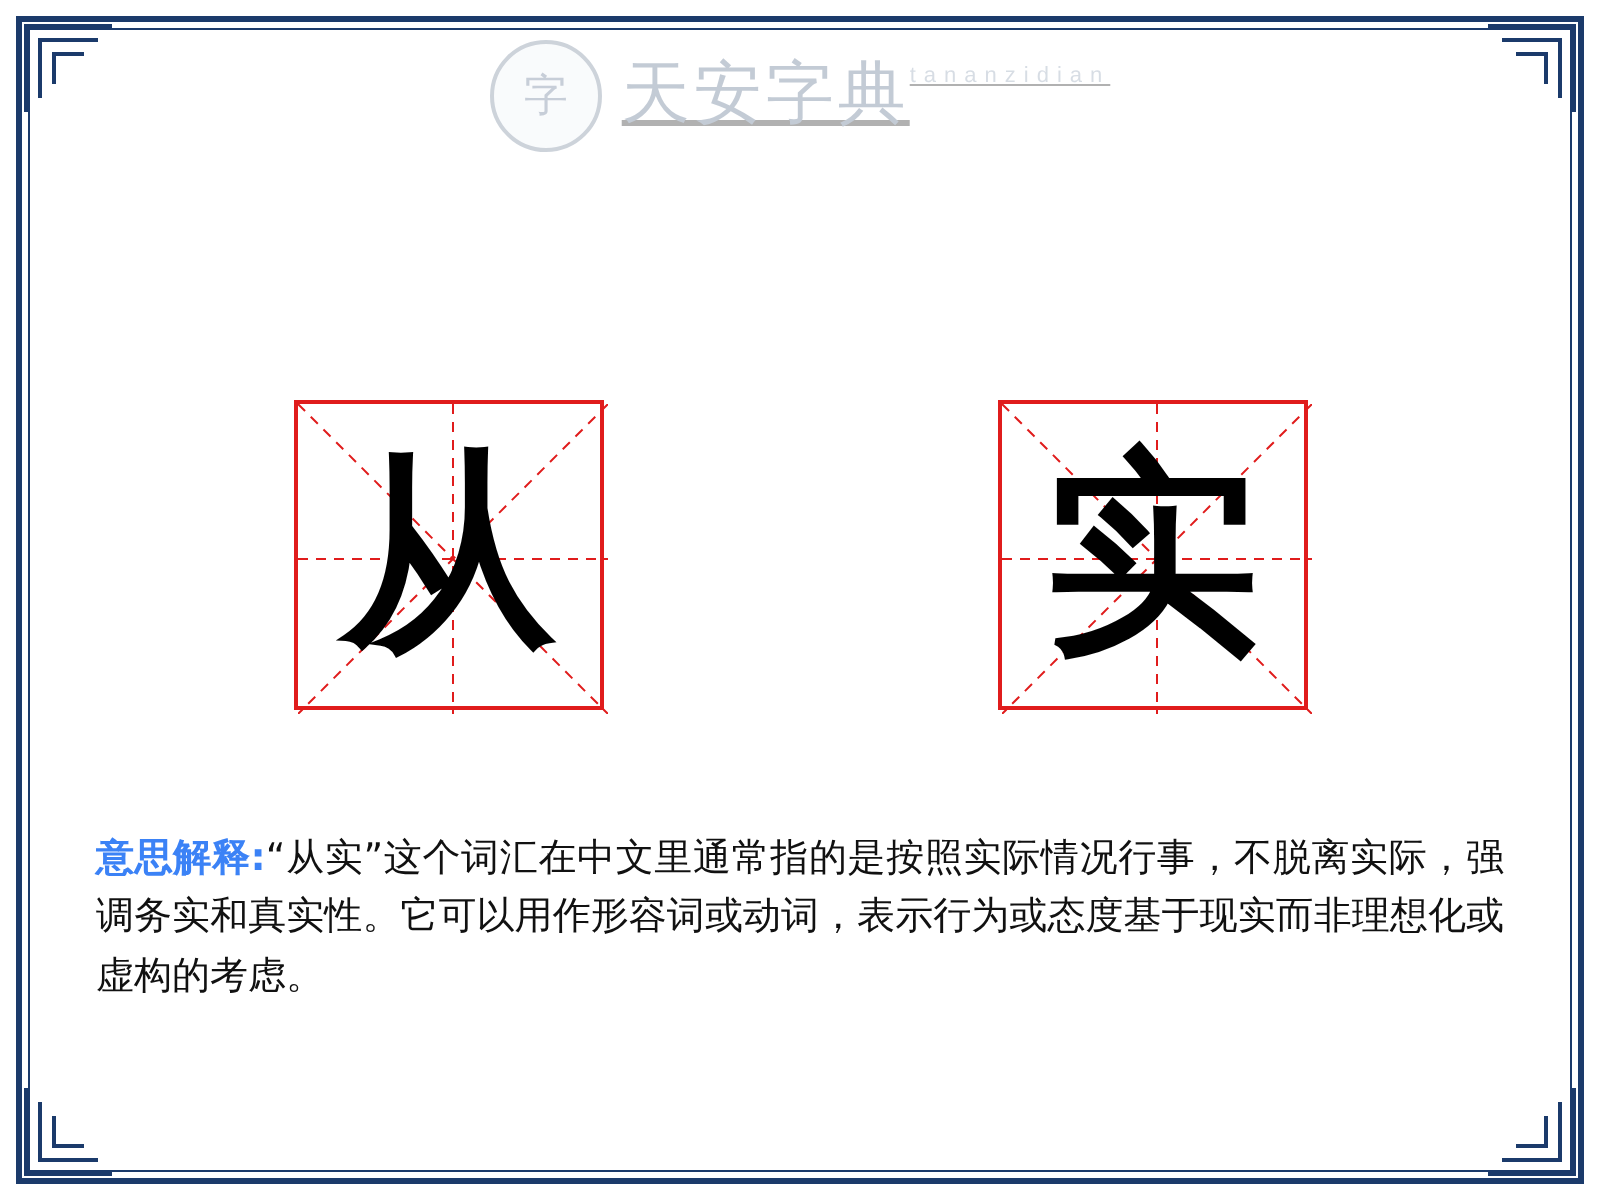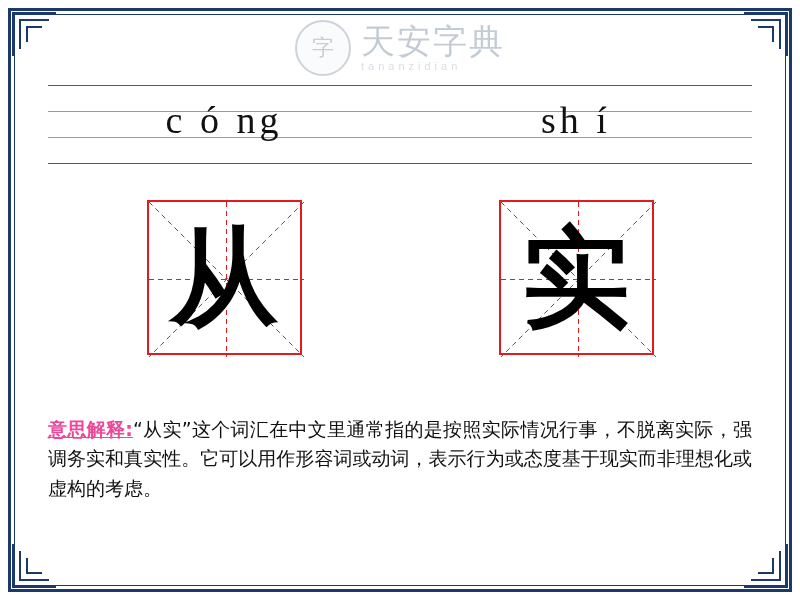--- a/index.html
+++ b/index.html
@@ -94,23 +94,24 @@
     display: flex;
     align-items: center;
     justify-content: center;
     color: #4a6080;
     font-size: 22px;
     font-family: "Liberation Serif", serif;
     background: #eef2f7;
   }
   .wm-text {
     display: flex;
-    flex-direction: column;
+    flex-direction: row;
     align-items: flex-start;
     line-height: 1;
+    text-decoration: underline;
   }
   .wm-title {
     font-size: 34px;
     letter-spacing: 2px;
     color: #3d5677;
     font-family: "Liberation Serif", serif;
   }
   .wm-sub {
     font-size: 11px;
     letter-spacing: 4px;
@@ -206,22 +207,21 @@
     right: 48px;
     top: 415px;
     font-size: 19px;
     line-height: 1.55;
     color: #111111;
     font-family: "DejaVu Sans", sans-serif;
     text-align: justify;
   }
   .explain-label {
     font-weight: bold;
-    color: #ec4899;
-    text-decoration: underline;
+    color: #3b82f6;
   }
 </style>
 </head>
 <body>
 
 <div class="page">
 
   <div class="frame-outer"></div>
   <div class="frame-inner"></div>
 
@@ -247,30 +247,20 @@
   </div>
 
   <div class="watermark">
     <div class="wm-seal">字</div>
     <div class="wm-text">
       <div class="wm-title">天安字典</div>
       <div class="wm-sub">tananzidian</div>
     </div>
   </div>
 
-  <div class="staff">
-    <div class="staff-line l1"></div>
-    <div class="staff-line l2"></div>
-    <div class="staff-line l3"></div>
-    <div class="staff-line l4"></div>
-    <div class="pinyin-row">
-      <div class="pinyin-cell">c ó ng</div>
-      <div class="pinyin-cell">sh í</div>
-    </div>
-  </div>
 
   <div class="chars">
     <div class="char-box">
       <svg width="155" height="155" viewBox="0 0 155 155">
         <line x1="0" y1="0" x2="155" y2="155" stroke="#e01c1c" stroke-width="1" stroke-dasharray="5,4"></line>
         <line x1="155" y1="0" x2="0" y2="155" stroke="#e01c1c" stroke-width="1" stroke-dasharray="5,4"></line>
         <line x1="77.5" y1="0" x2="77.5" y2="155" stroke="#e01c1c" stroke-width="1" stroke-dasharray="5,4"></line>
         <line x1="0" y1="77.5" x2="155" y2="77.5" stroke="#e01c1c" stroke-width="1" stroke-dasharray="5,4"></line>
       </svg>
       <div class="char-glyph">从</div>

